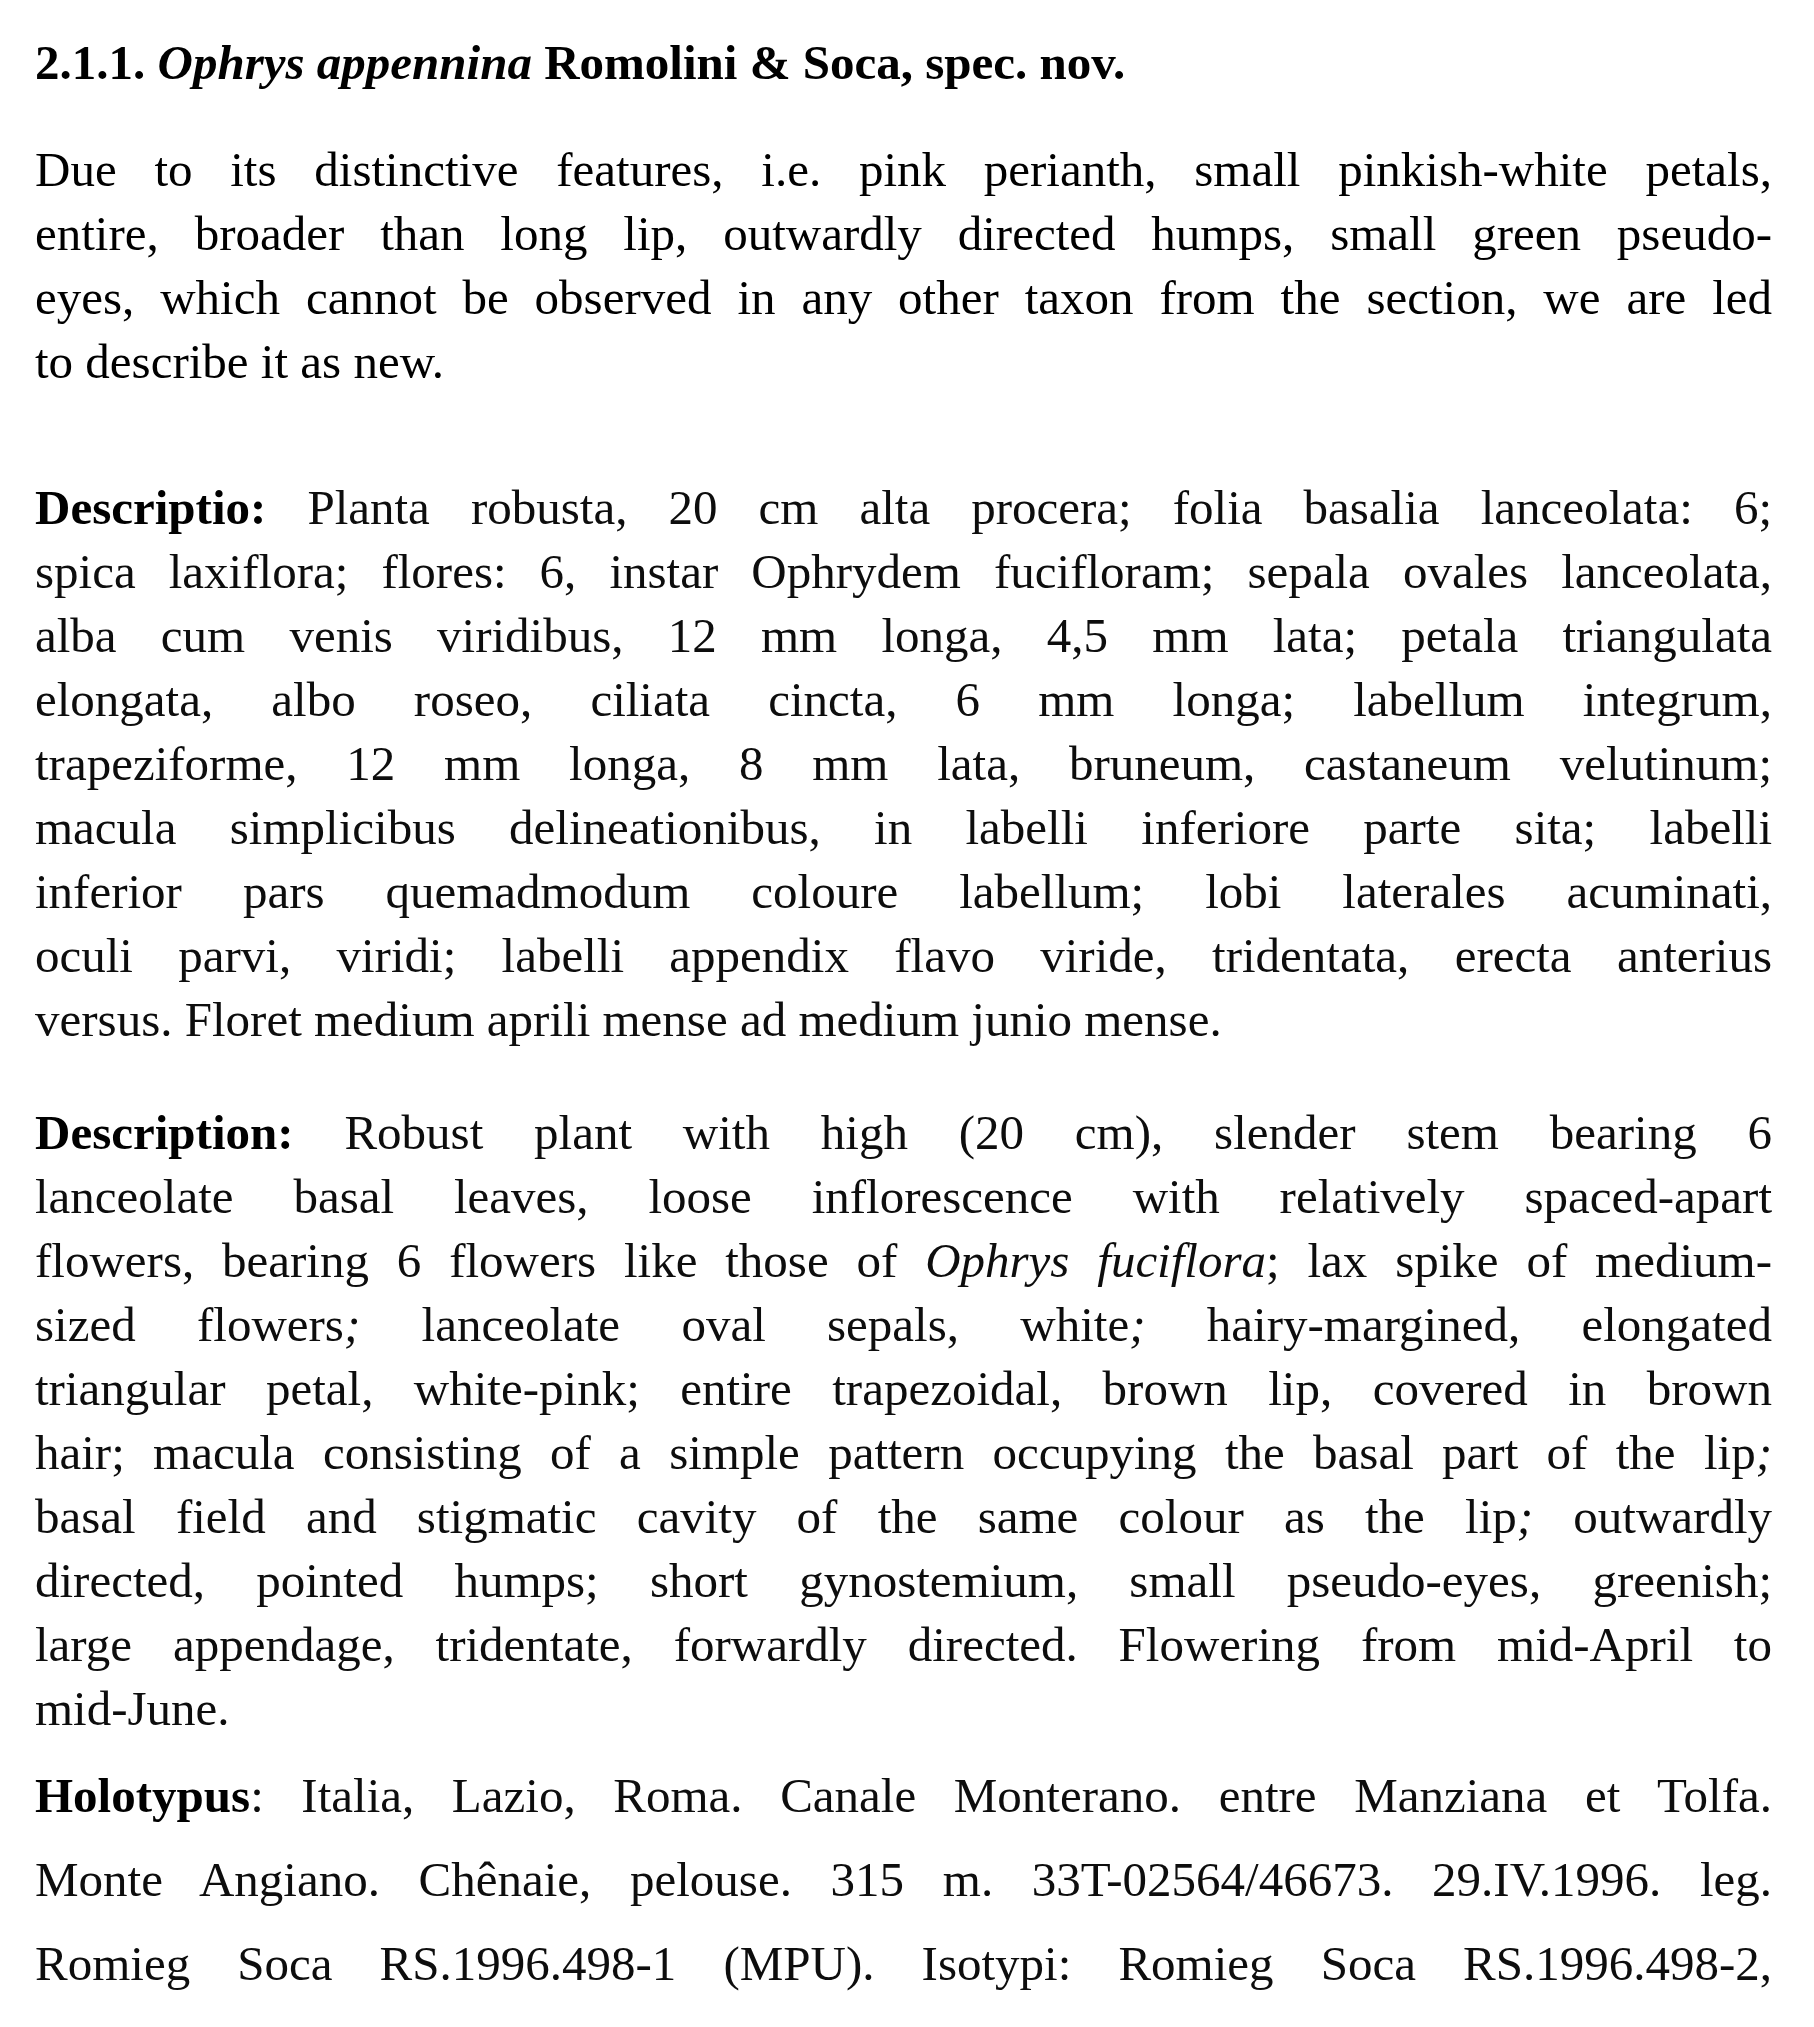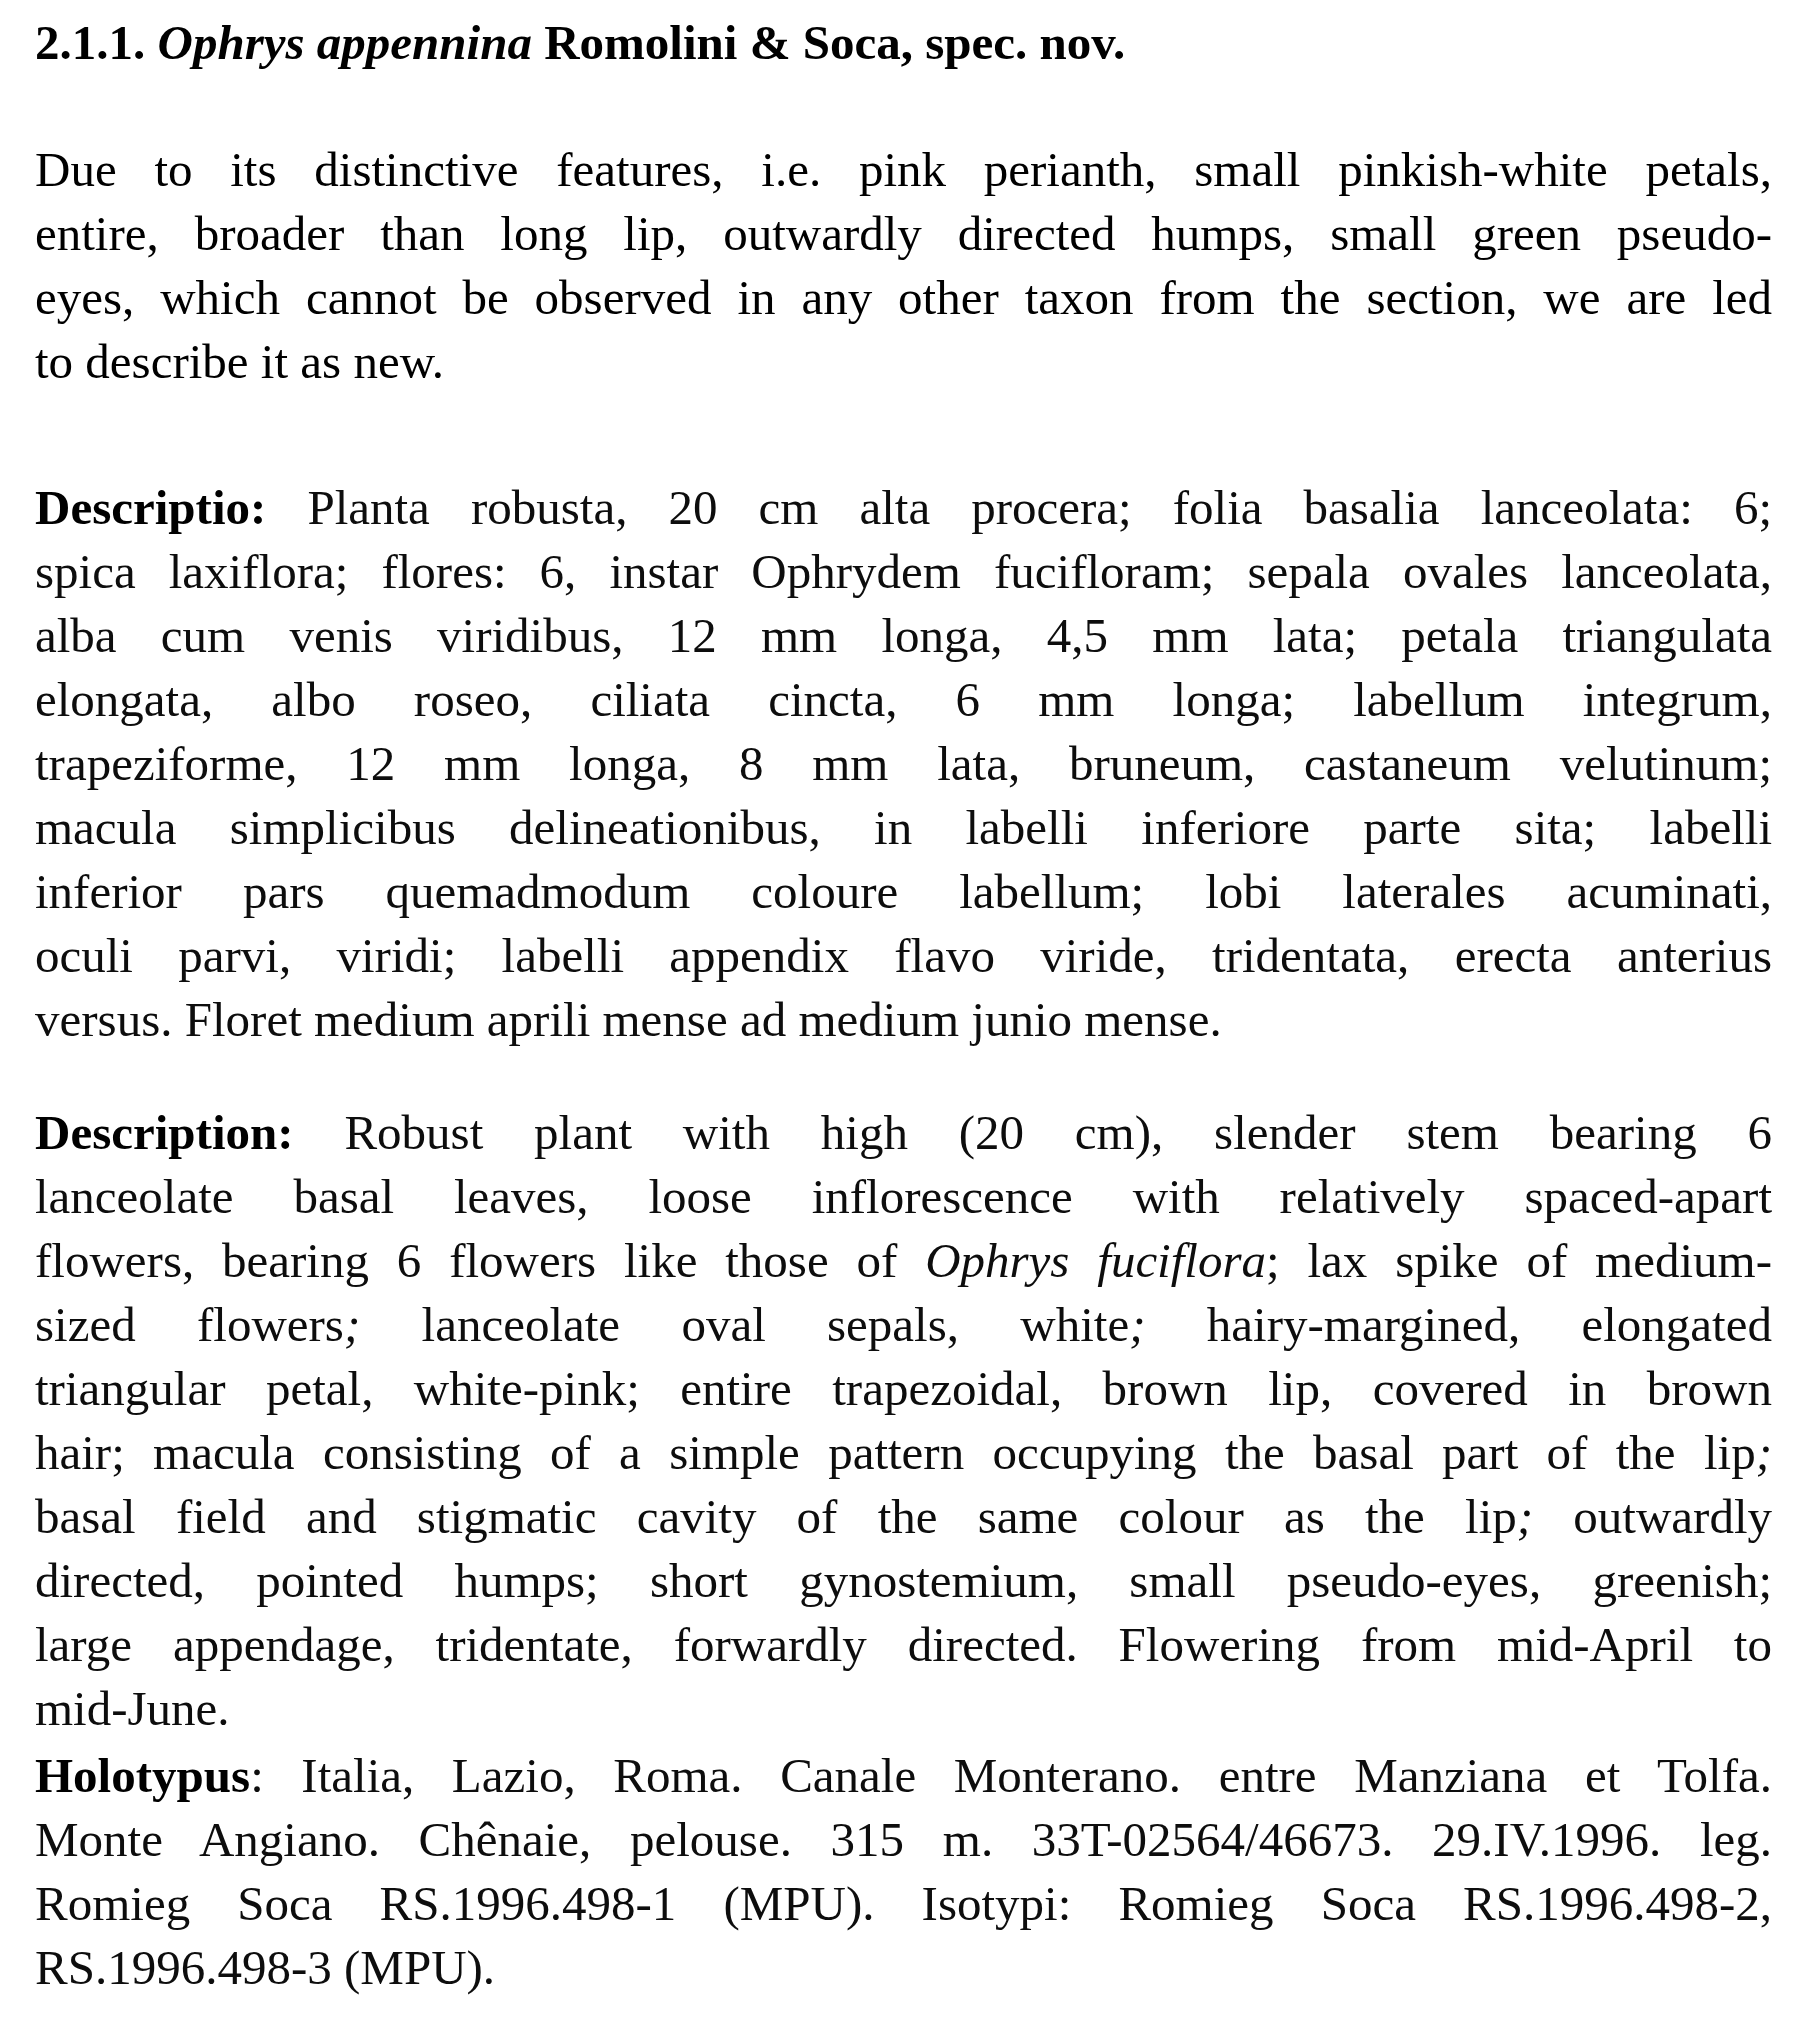--- a/index.html
+++ b/index.html
@@ -34,26 +34,26 @@
     text-align-last: left;
   }
   .line.just {
     white-space: normal;
   }
   .heading {
     top: 11px;
     font-weight: bold;
     color: #000;
   }
-  .heading .line { text-align-last: left; }
+  .heading .line { text-align-last: left; margin-top: 20px; }
   .p1 { top: 138px; color: #000000; }
   .p-descriptio { top: 476px; color: #0d0d0d; }
   .p-description { top: 1101px; color: #0d0d0d; }
   .p-holotypus { top: 1744px; line-height: 64px; color: #0d0d0d; }
-  .p-holotypus .line { height: 64px; }
+  .p-holotypus .line { height: 64px; margin-top: 20px; }
   b, .bold { font-weight: bold; color: #000; }
   i, .ital { font-style: italic; }
 </style>
 </head>
 <body>
 
 <div class="block heading">
   <span class="line">
     <span>2.1.1.</span>
     <i>Ophrys appennina</i>

